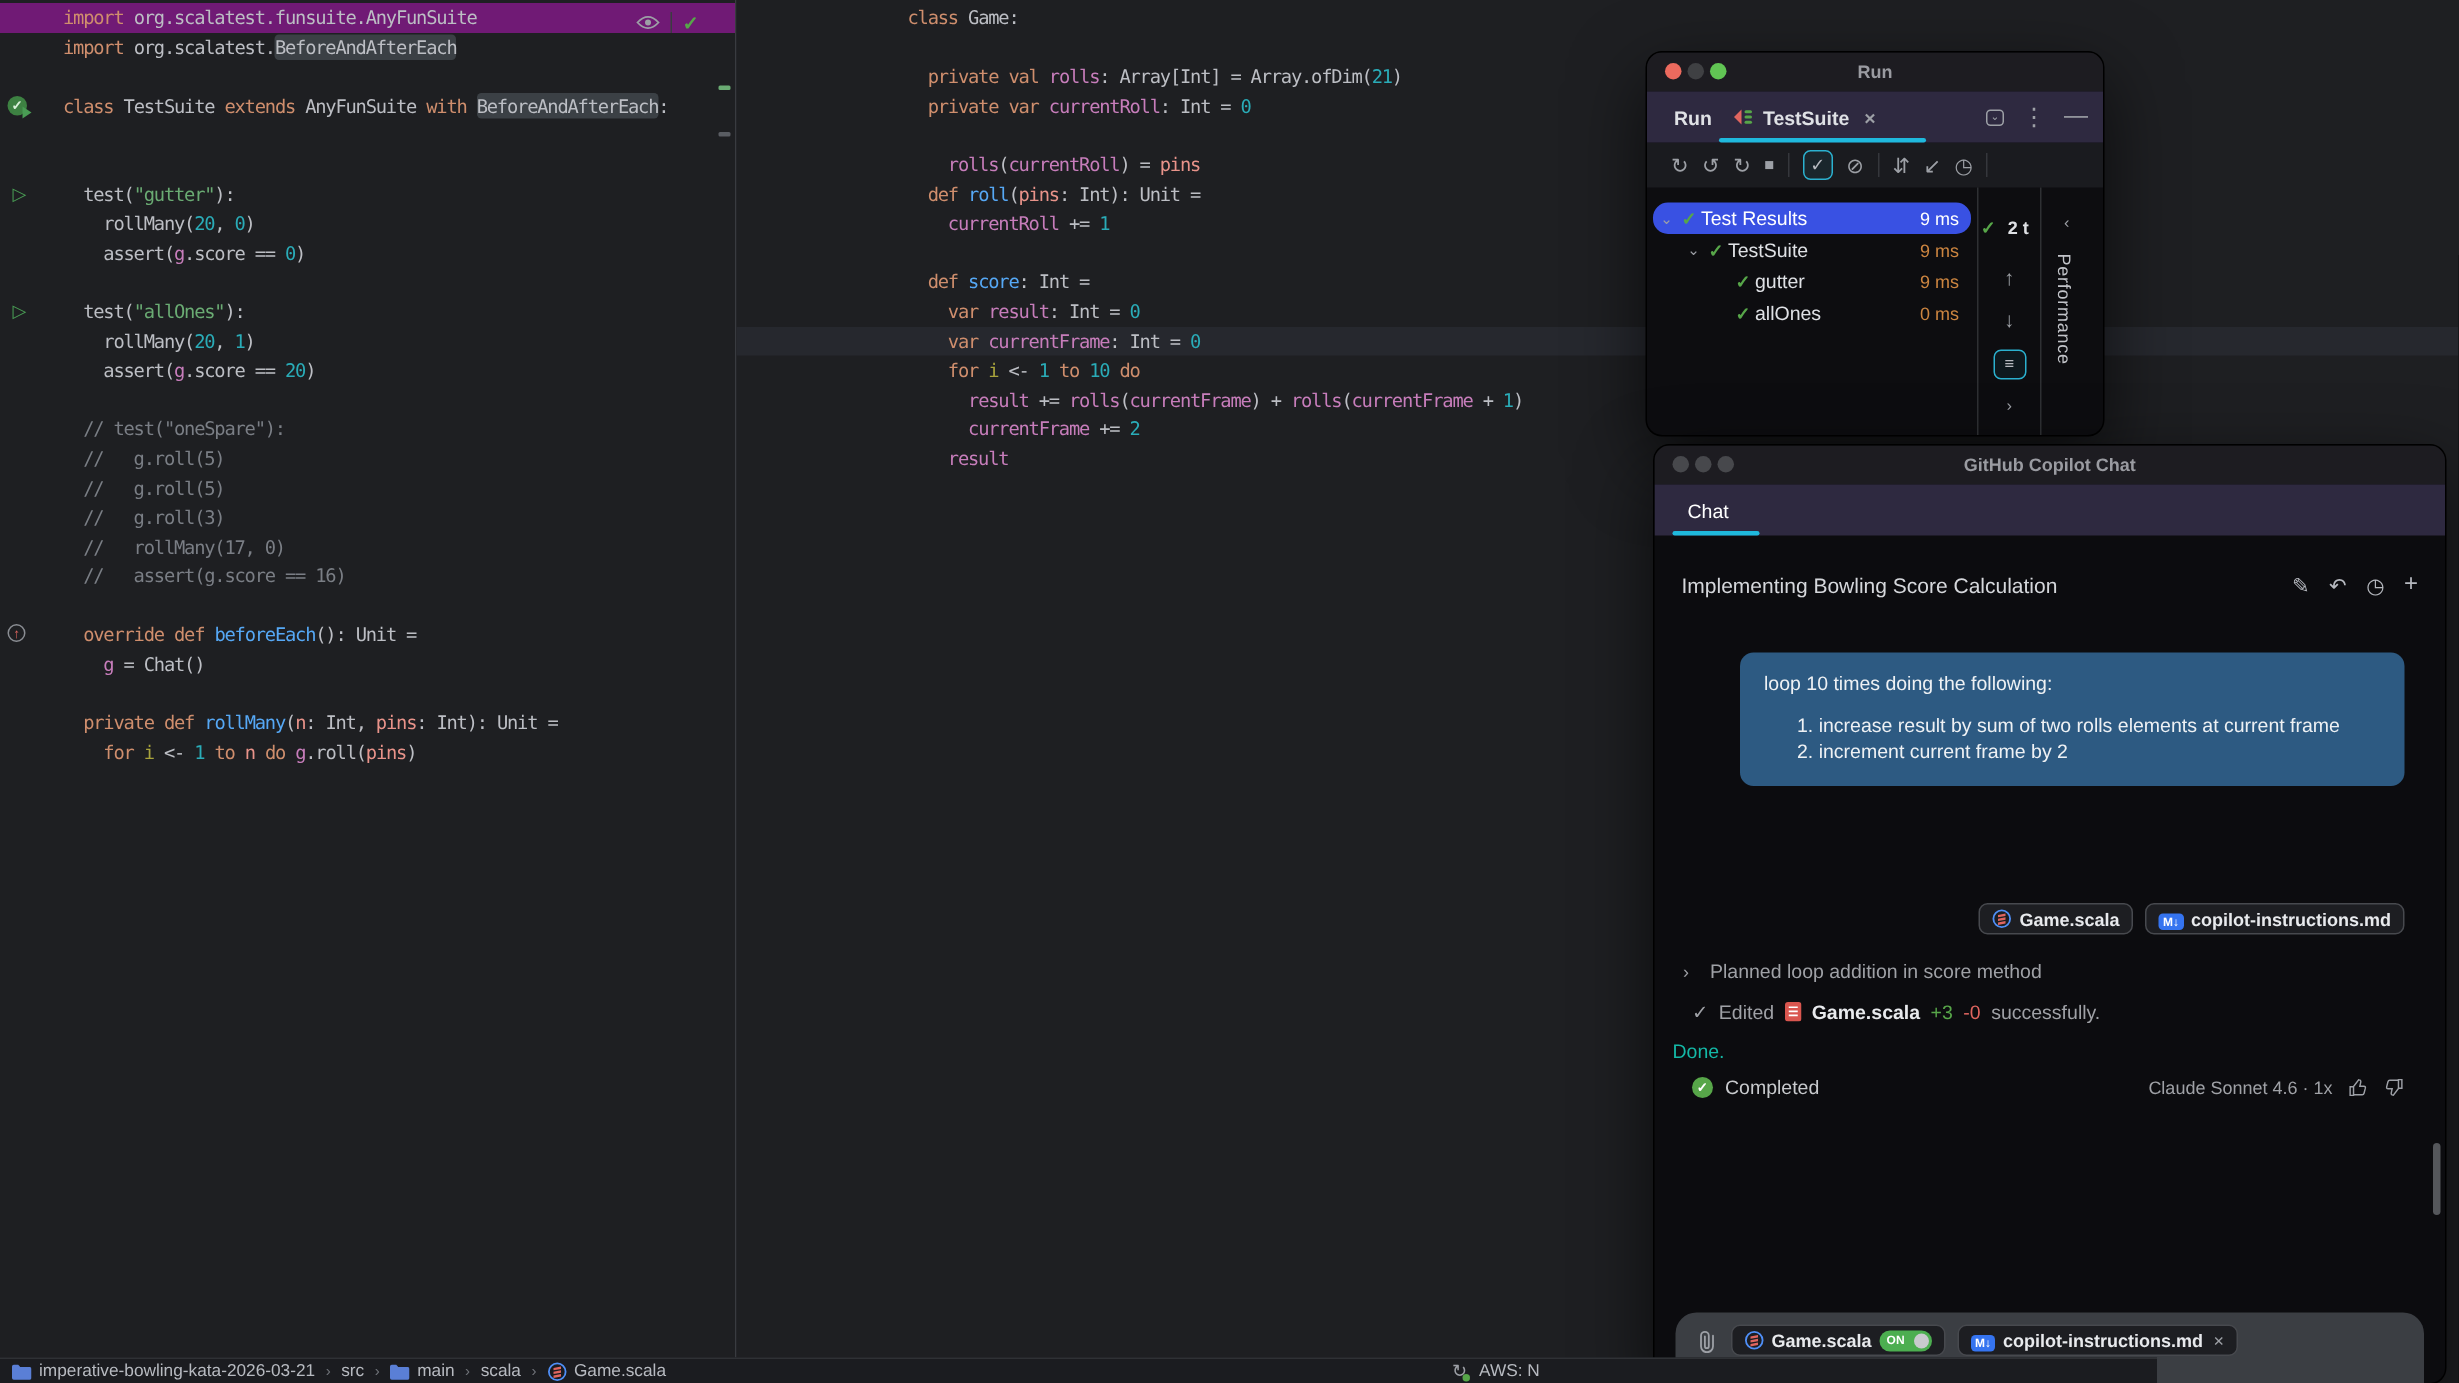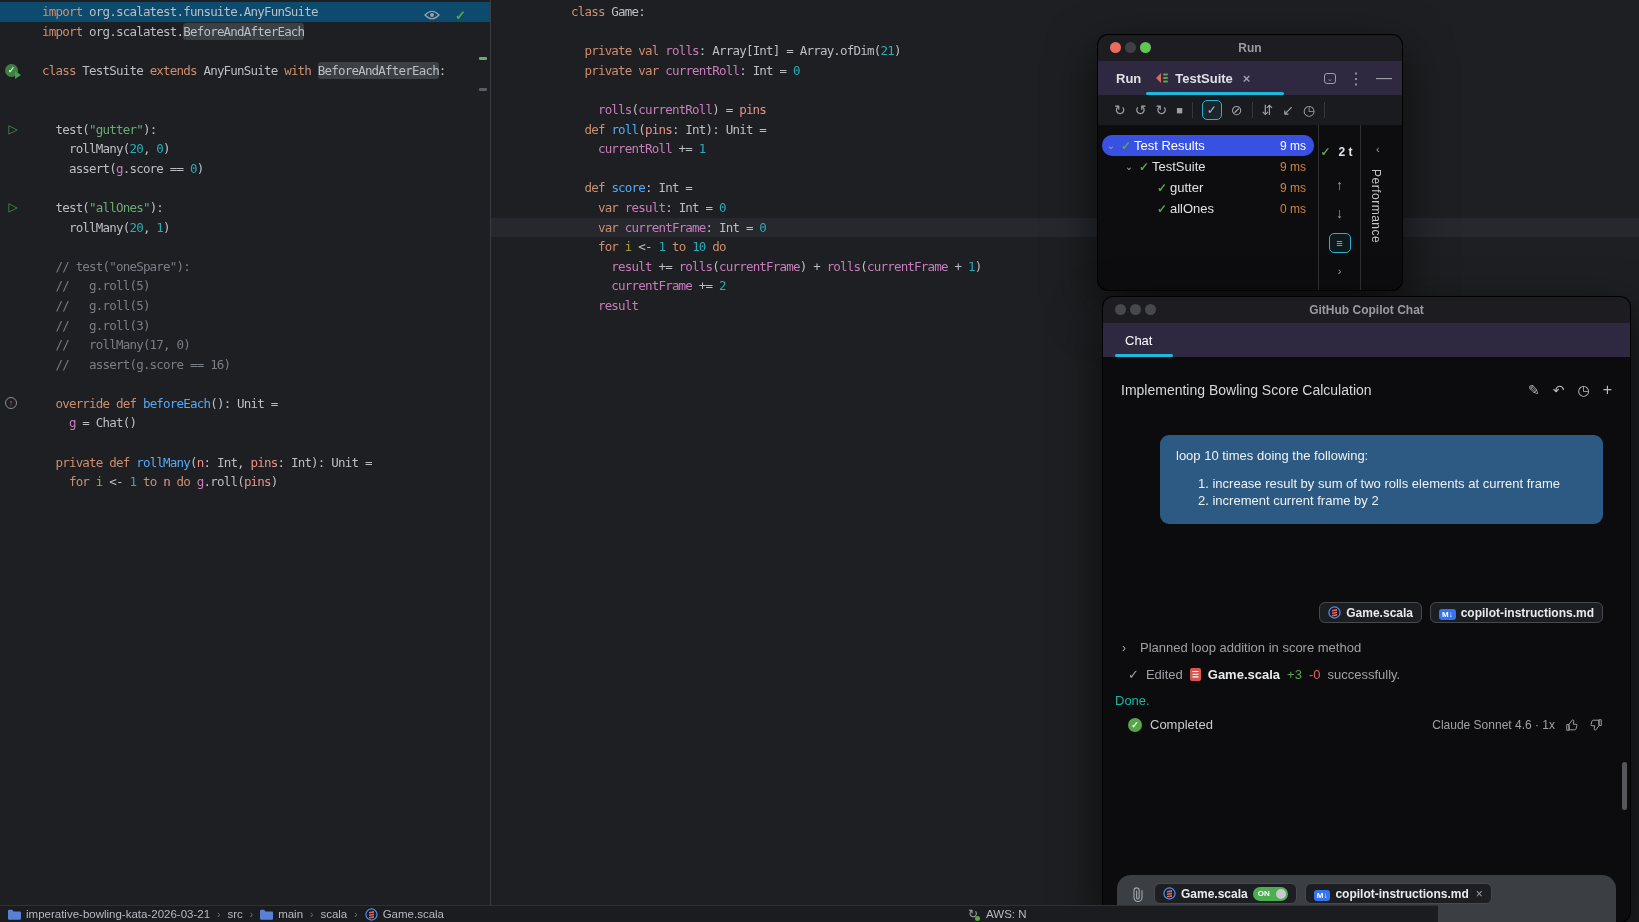--- a/index.html
+++ b/index.html
@@ -8,24 +8,24 @@
     position:relative; width:1639px; height:922px; overflow:hidden;
     background:#1e1f22; font-family:"Liberation Sans", sans-serif; color:#bcbec4;
   }
   
   .pane { position:absolute; top:0; bottom:17px; background:#1e1f22; }
   #left-pane { left:0; width:491px; border-right:1px solid #393b40; }
   #mid-pane { left:491px; width:1148px; }
   .code-wrap { position:absolute; inset:0; padding-top:2px;
     font-family:"DejaVu Sans Mono", monospace; font-size:12.5px; letter-spacing:-0.8px; }
   .code-line { position:relative; height:19.6px; line-height:19.6px; white-space:pre; }
-  .code-line.first-bar { background:#0c4a6e; }
+  .code-line.first-bar { background:#701a75; }
   .code-line.cur-line { background:#26282e; }
   #left-pane .code-text { padding-left:42px; display:block; }
-  #mid-pane .code-text { padding-left:80px; display:block; }
+  #mid-pane .code-text { padding-left:114px; display:block; }
   .tk-kw{color:#cf8e6d}.tk-pl{color:#bcbec4}.tk-st{color:#6aab73}.tk-nm{color:#2aacb8}
   .tk-cm{color:#7a7e85}.tk-fn{color:#56a8f5}.tk-fd{color:#c77dbb}.tk-pr{color:#e8938a}
   .tk-lv{color:#a8a33c}
   .tk-hl{color:#bcbec4;background:#3b4045;border-radius:3px;padding:1px 0;}
   .gut { position:absolute; left:5px; top:0; width:16px; height:19.6px; text-align:center;
          font-family:"Liberation Sans",sans-serif; letter-spacing:0; }
   .gut-run-test { color:#499c54; font-size:12px; line-height:19px; }
   .gut-run-class { top:3px; width:13px; height:13px; background:#3d8142; border-radius:50%;
       color:#d9f0da; font-size:9px; line-height:13px; font-weight:bold; }
   .gut-run-class::after{content:"";position:absolute;right:-3px;bottom:-2px;border-left:6px solid #499c54;
@@ -127,20 +127,21 @@
         <div class="code-line"><span class="code-text"></span></div>
         <div class="code-line"><span class="gut gut-run-class">✓</span><span class="code-text"><span class="tk-kw">class</span><span class="tk-pl"> TestSuite </span><span class="tk-kw">extends</span><span class="tk-pl"> AnyFunSuite </span><span class="tk-kw">with</span><span class="tk-pl"> </span><span class="tk-hl">BeforeAndAfterEach</span><span class="tk-pl">:</span></span></div>
         <div class="code-line"><span class="code-text"></span></div>
         <div class="code-line"><span class="code-text"></span></div>
         <div class="code-line"><span class="gut gut-run-test">▷</span><span class="code-text"><span class="tk-pl">  test(</span><span class="tk-st">"gutter"</span><span class="tk-pl">):</span></span></div>
         <div class="code-line"><span class="code-text"><span class="tk-pl">    rollMany(</span><span class="tk-nm">20</span><span class="tk-pl">, </span><span class="tk-nm">0</span><span class="tk-pl">)</span></span></div>
         <div class="code-line"><span class="code-text"><span class="tk-pl">    assert(</span><span class="tk-fd">g</span><span class="tk-pl">.score == </span><span class="tk-nm">0</span><span class="tk-pl">)</span></span></div>
         <div class="code-line"><span class="code-text"></span></div>
         <div class="code-line"><span class="gut gut-run-test">▷</span><span class="code-text"><span class="tk-pl">  test(</span><span class="tk-st">"allOnes"</span><span class="tk-pl">):</span></span></div>
         <div class="code-line"><span class="code-text"><span class="tk-pl">    rollMany(</span><span class="tk-nm">20</span><span class="tk-pl">, </span><span class="tk-nm">1</span><span class="tk-pl">)</span></span></div>
+        <div class="code-line"><span class="code-text"><span class="tk-pl">    assert(</span><span class="tk-fd">g</span><span class="tk-pl">.score == </span><span class="tk-nm">20</span><span class="tk-pl">)</span></span></div>
         <div class="code-line"><span class="code-text"></span></div>
         <div class="code-line"><span class="code-text"><span class="tk-cm">  // test("oneSpare"):</span></span></div>
         <div class="code-line"><span class="code-text"><span class="tk-cm">  //   g.roll(5)</span></span></div>
         <div class="code-line"><span class="code-text"><span class="tk-cm">  //   g.roll(5)</span></span></div>
         <div class="code-line"><span class="code-text"><span class="tk-cm">  //   g.roll(3)</span></span></div>
         <div class="code-line"><span class="code-text"><span class="tk-cm">  //   rollMany(17, 0)</span></span></div>
         <div class="code-line"><span class="code-text"><span class="tk-cm">  //   assert(g.score == 16)</span></span></div>
         <div class="code-line"><span class="code-text"></span></div>
         <div class="code-line"><span class="gut gut-override">↑</span><span class="code-text"><span class="tk-pl">  </span><span class="tk-kw">override</span><span class="tk-pl"> </span><span class="tk-kw">def</span><span class="tk-pl"> </span><span class="tk-fn">beforeEach</span><span class="tk-pl">(): Unit =</span></span></div>
         <div class="code-line"><span class="code-text"><span class="tk-pl">    </span><span class="tk-fd">g</span><span class="tk-pl"> = Chat()</span></span></div>

